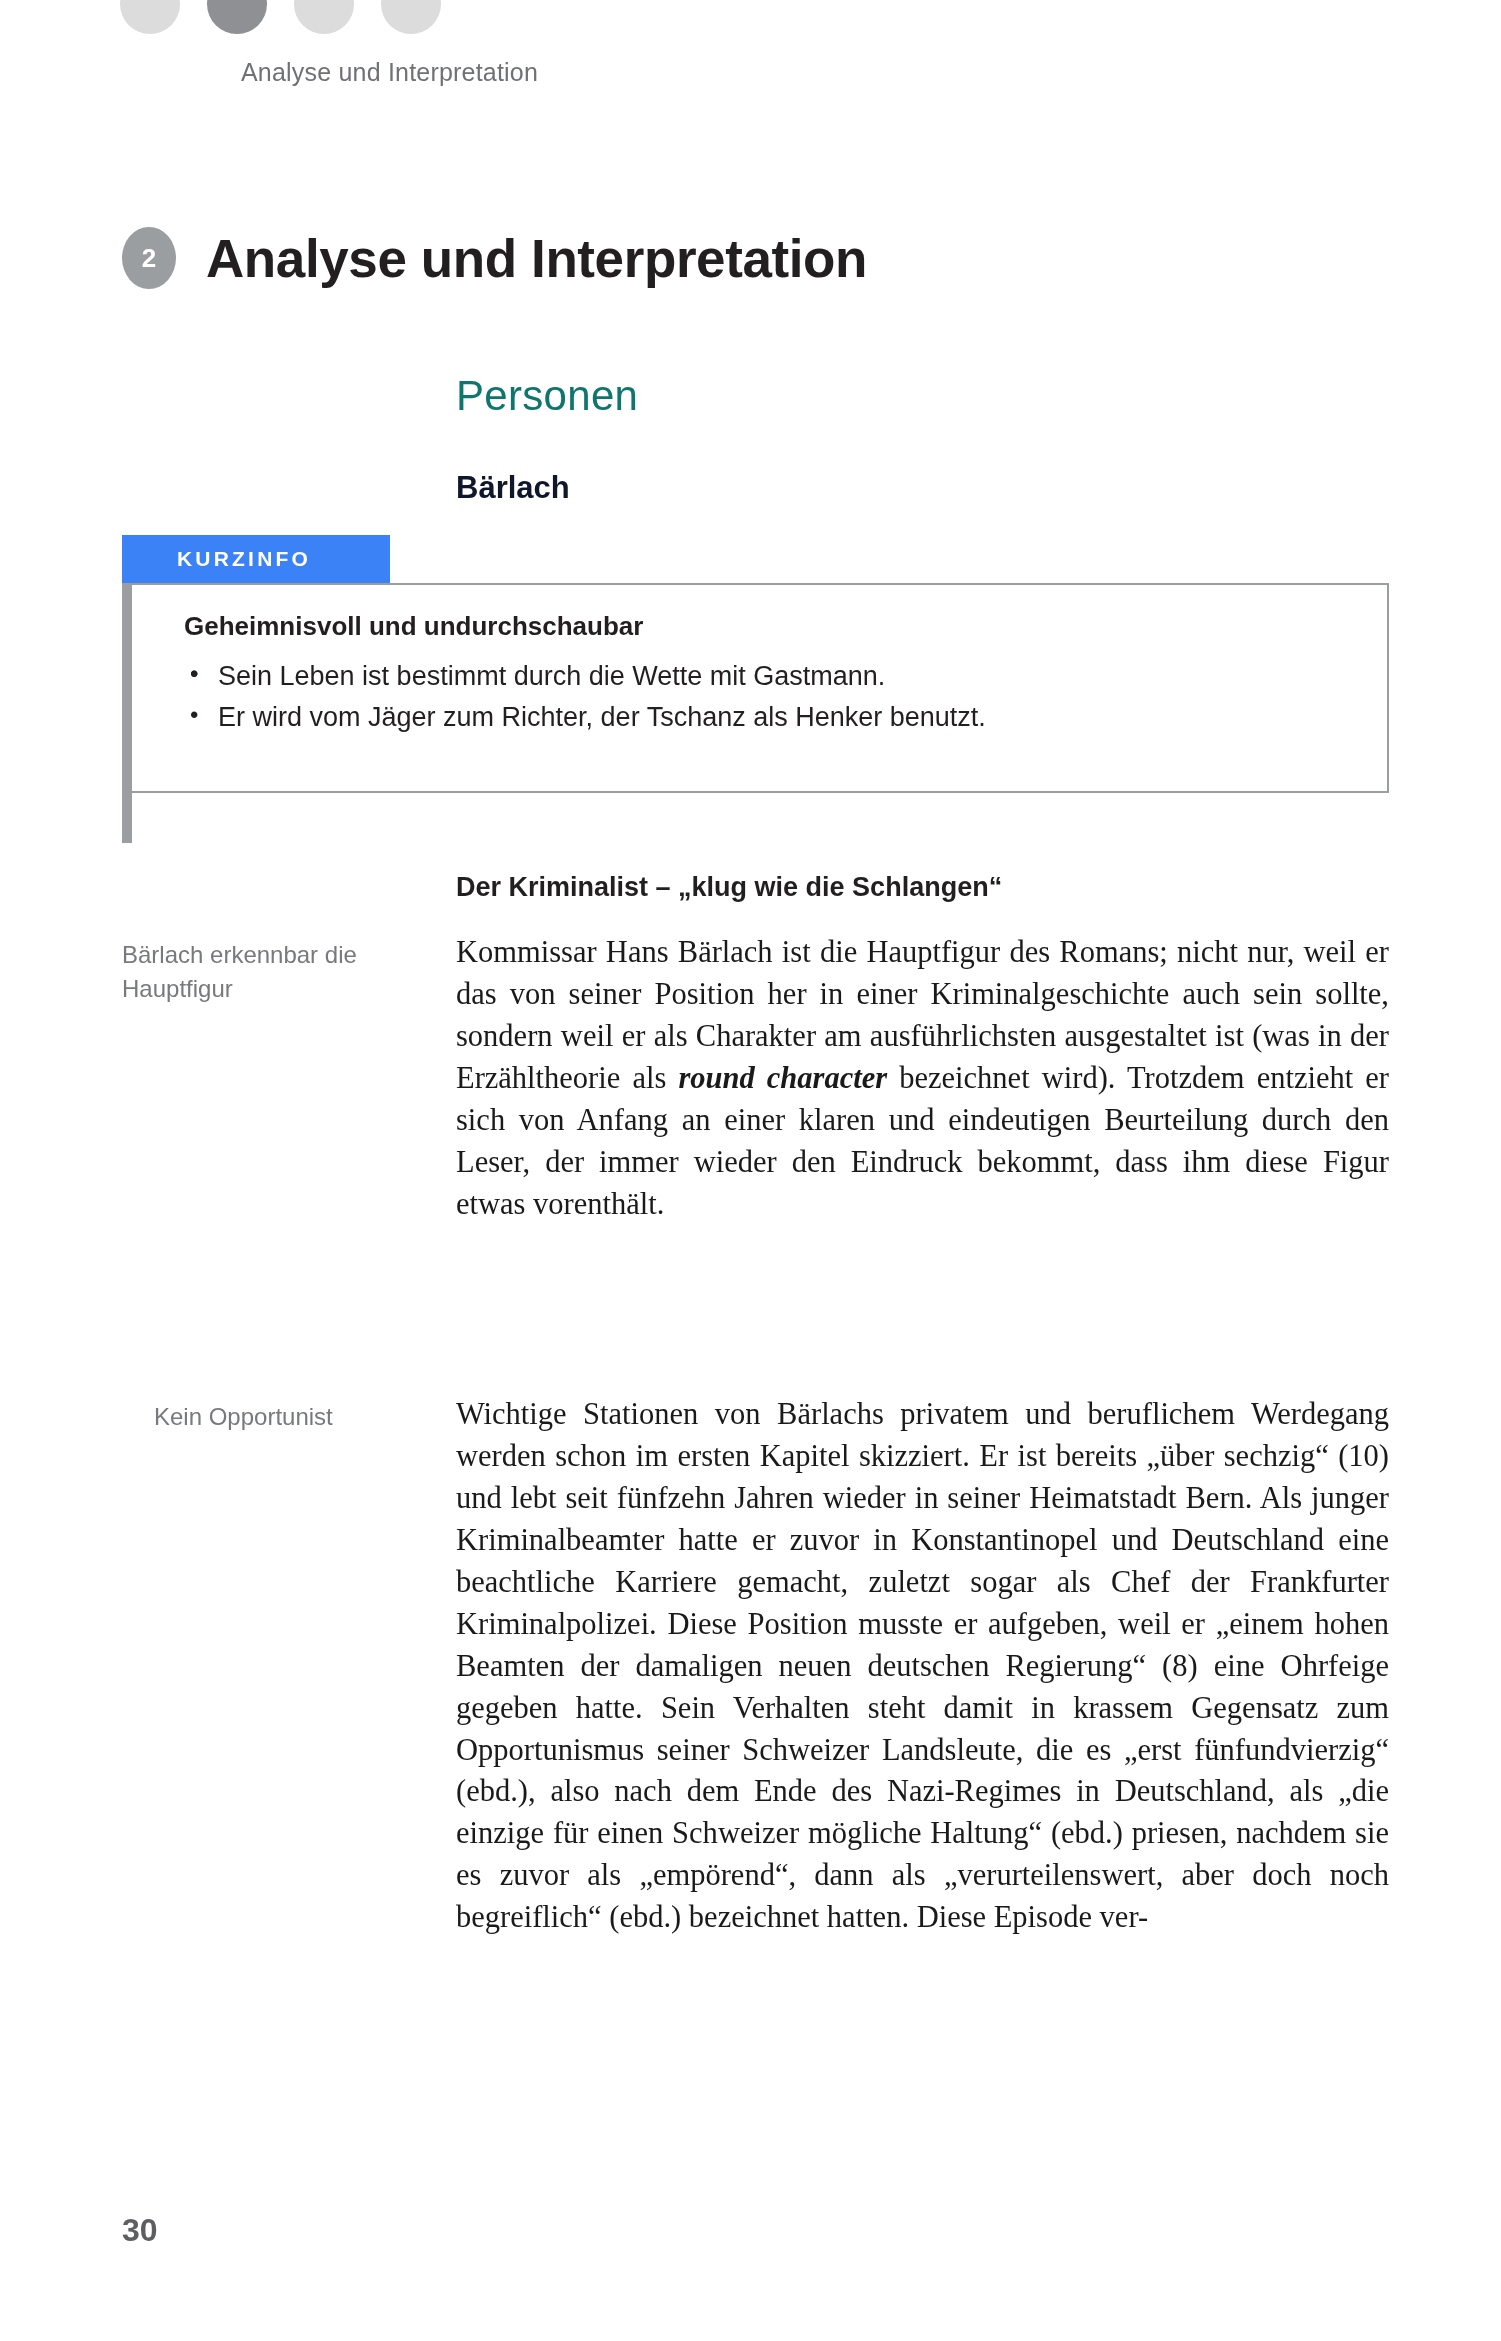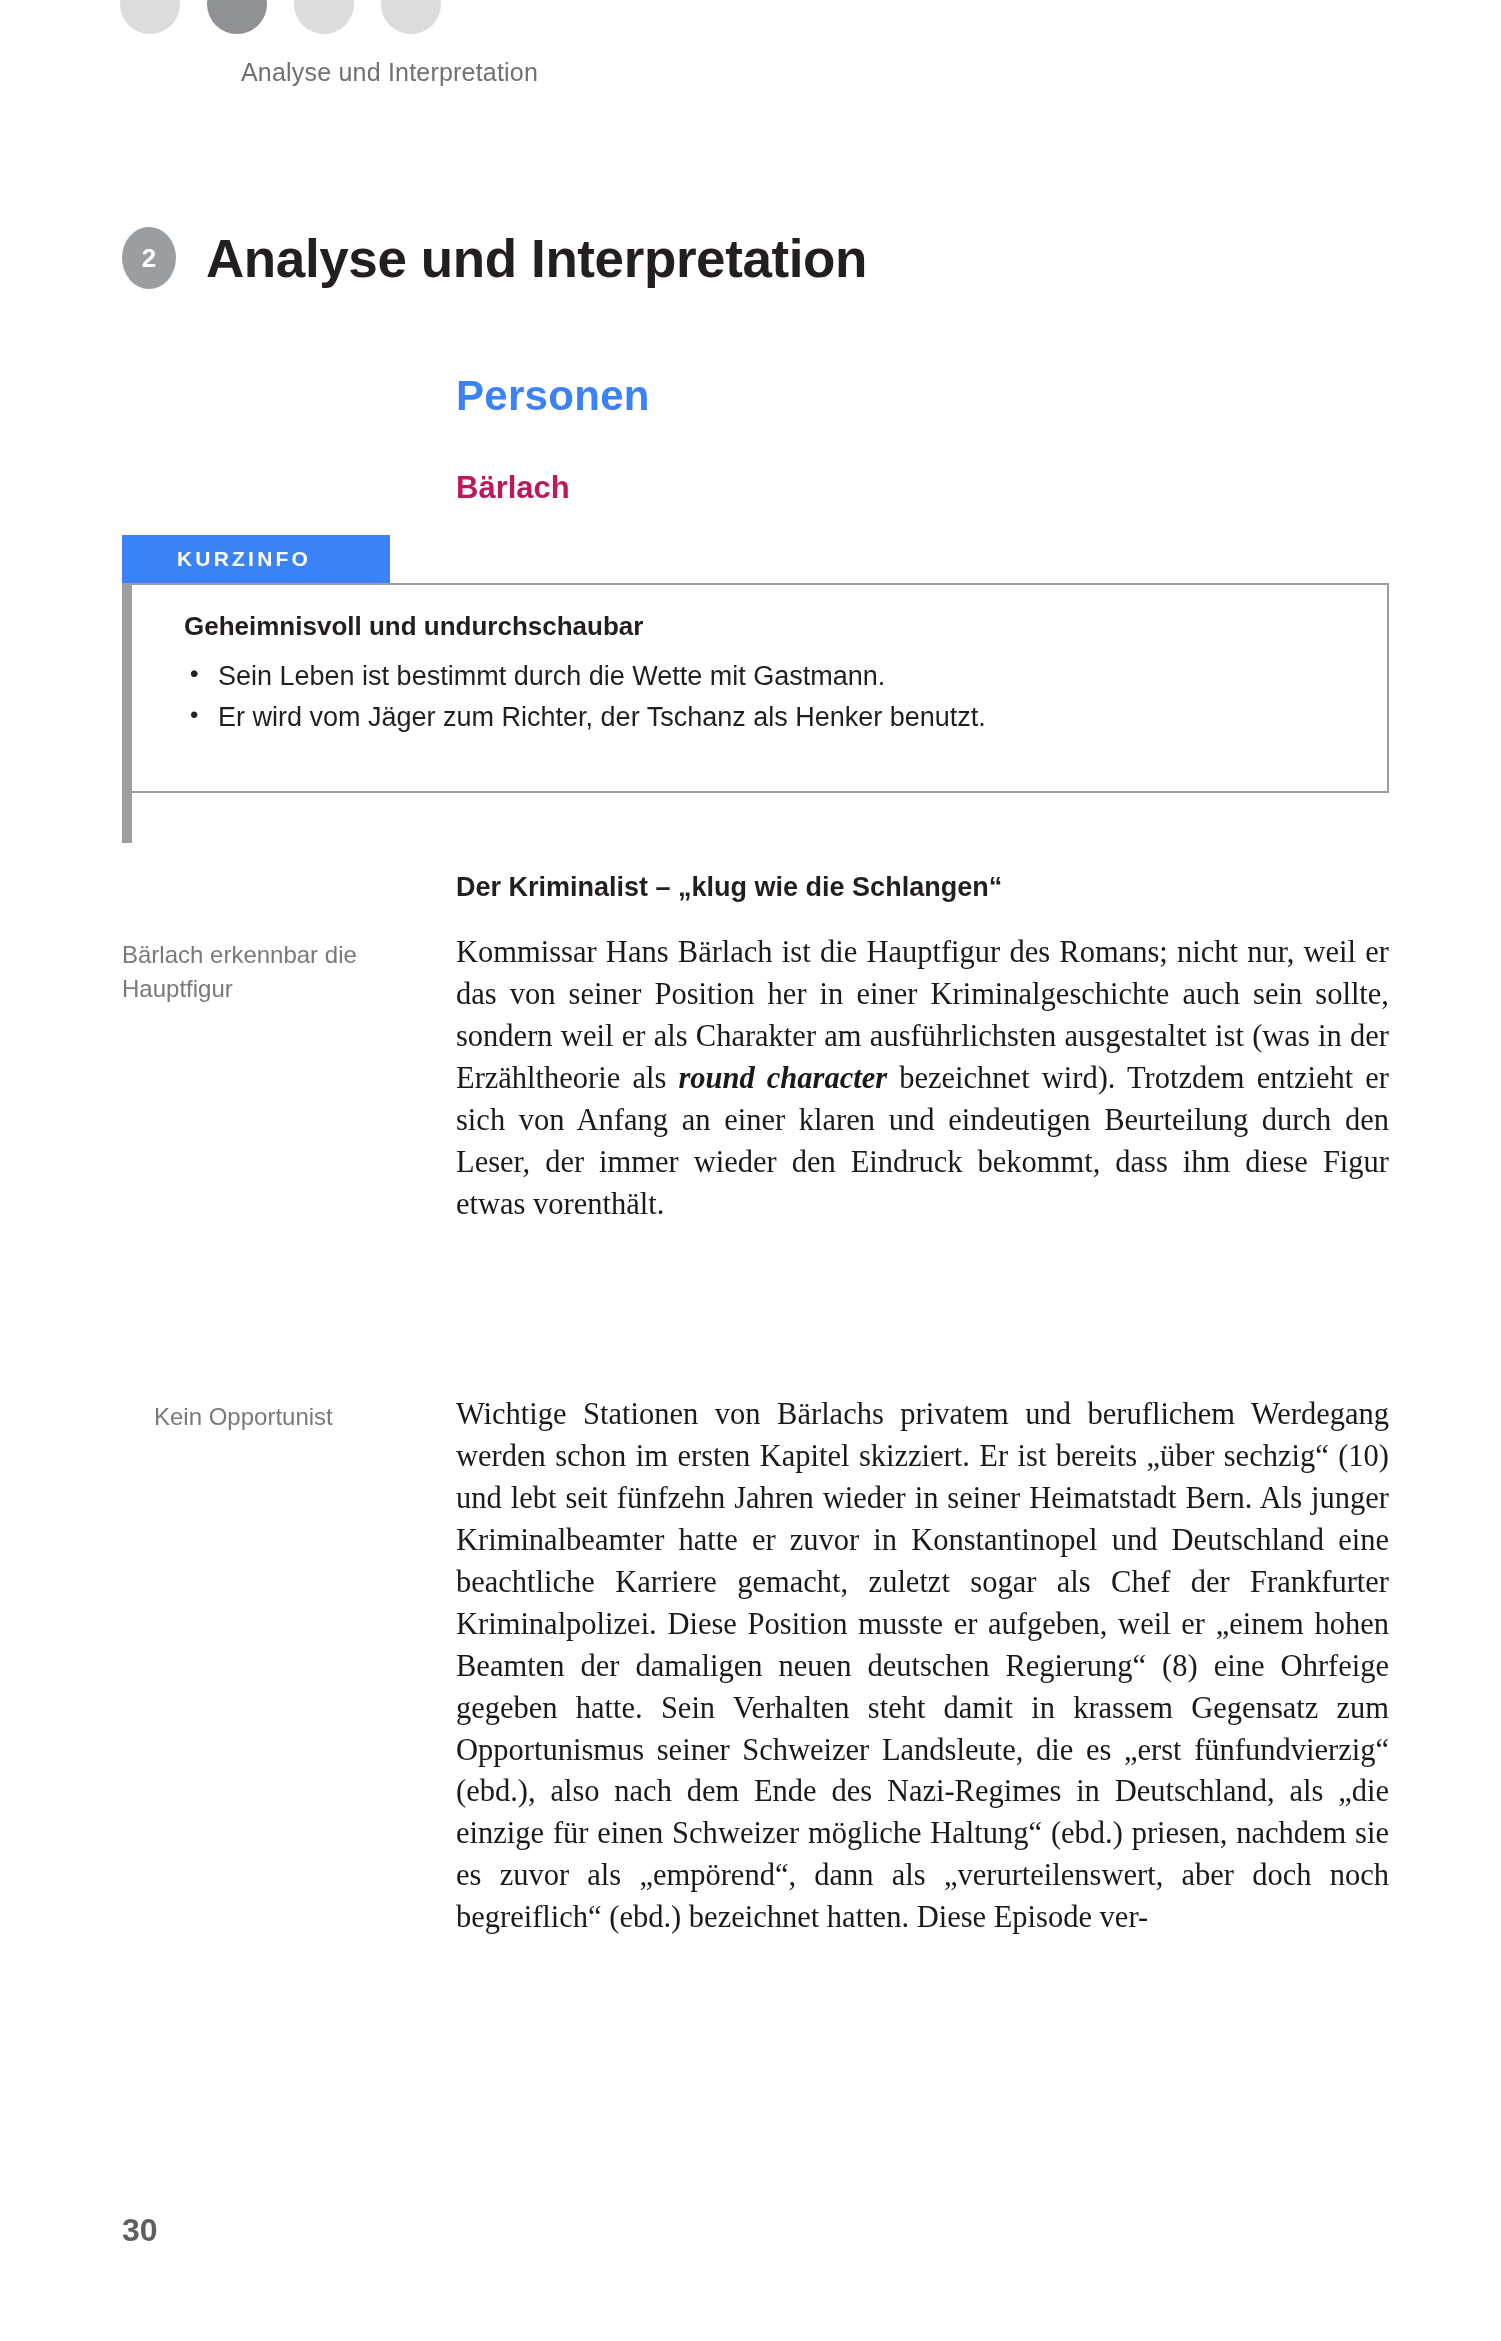--- a/index.html
+++ b/index.html
@@ -86,32 +86,32 @@
     letter-spacing: -0.4px;
     white-space: nowrap;
   }
 
   
   .section-heading {
     position: absolute;
     left: 456px;
     top: 372px;
     font-size: 42px;
-    color: #3b82f6;
-    font-weight: bold;
+    color: #0f766e;
+    font-weight: normal;
     letter-spacing: 0.3px;
   }
 
   .sub-heading {
     position: absolute;
     left: 456px;
     top: 470px;
     font-size: 31px;
     font-weight: bold;
-    color: #be185d;
+    color: #0f172a;
   }
 
   
   .kurzinfo-wrap {
     position: absolute;
     left: 122px;
     top: 535px;
     width: 1267px;
   }
   .kurzinfo-tab {

